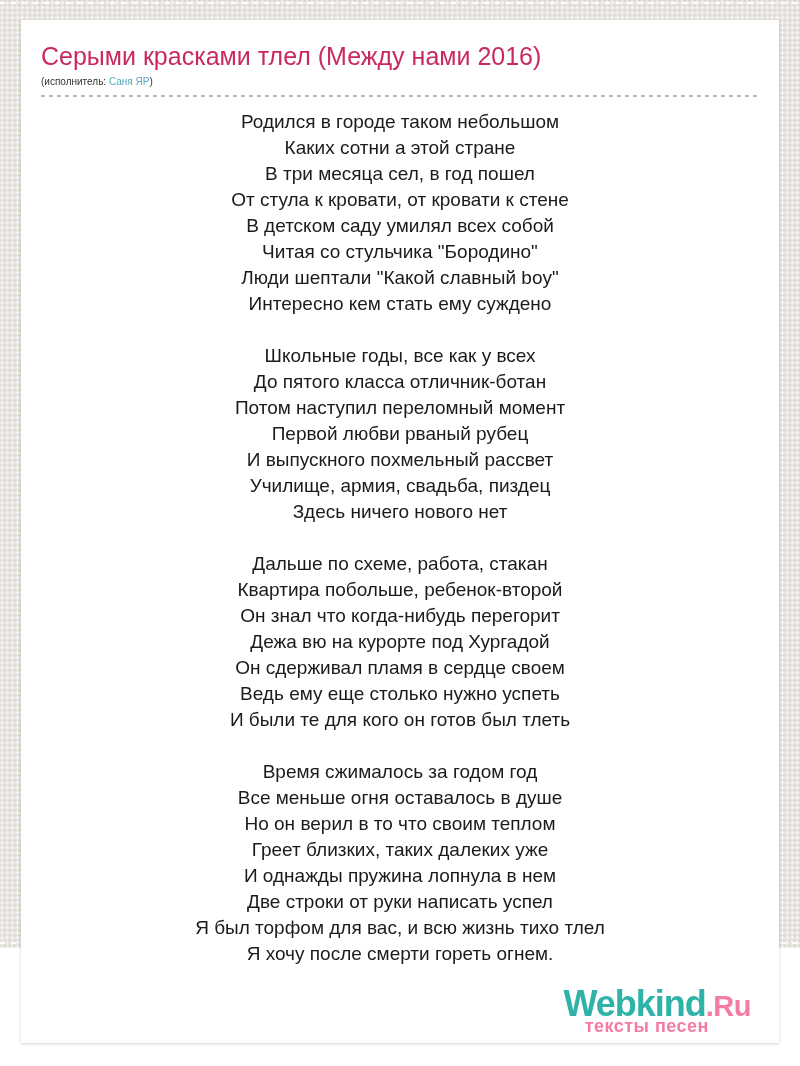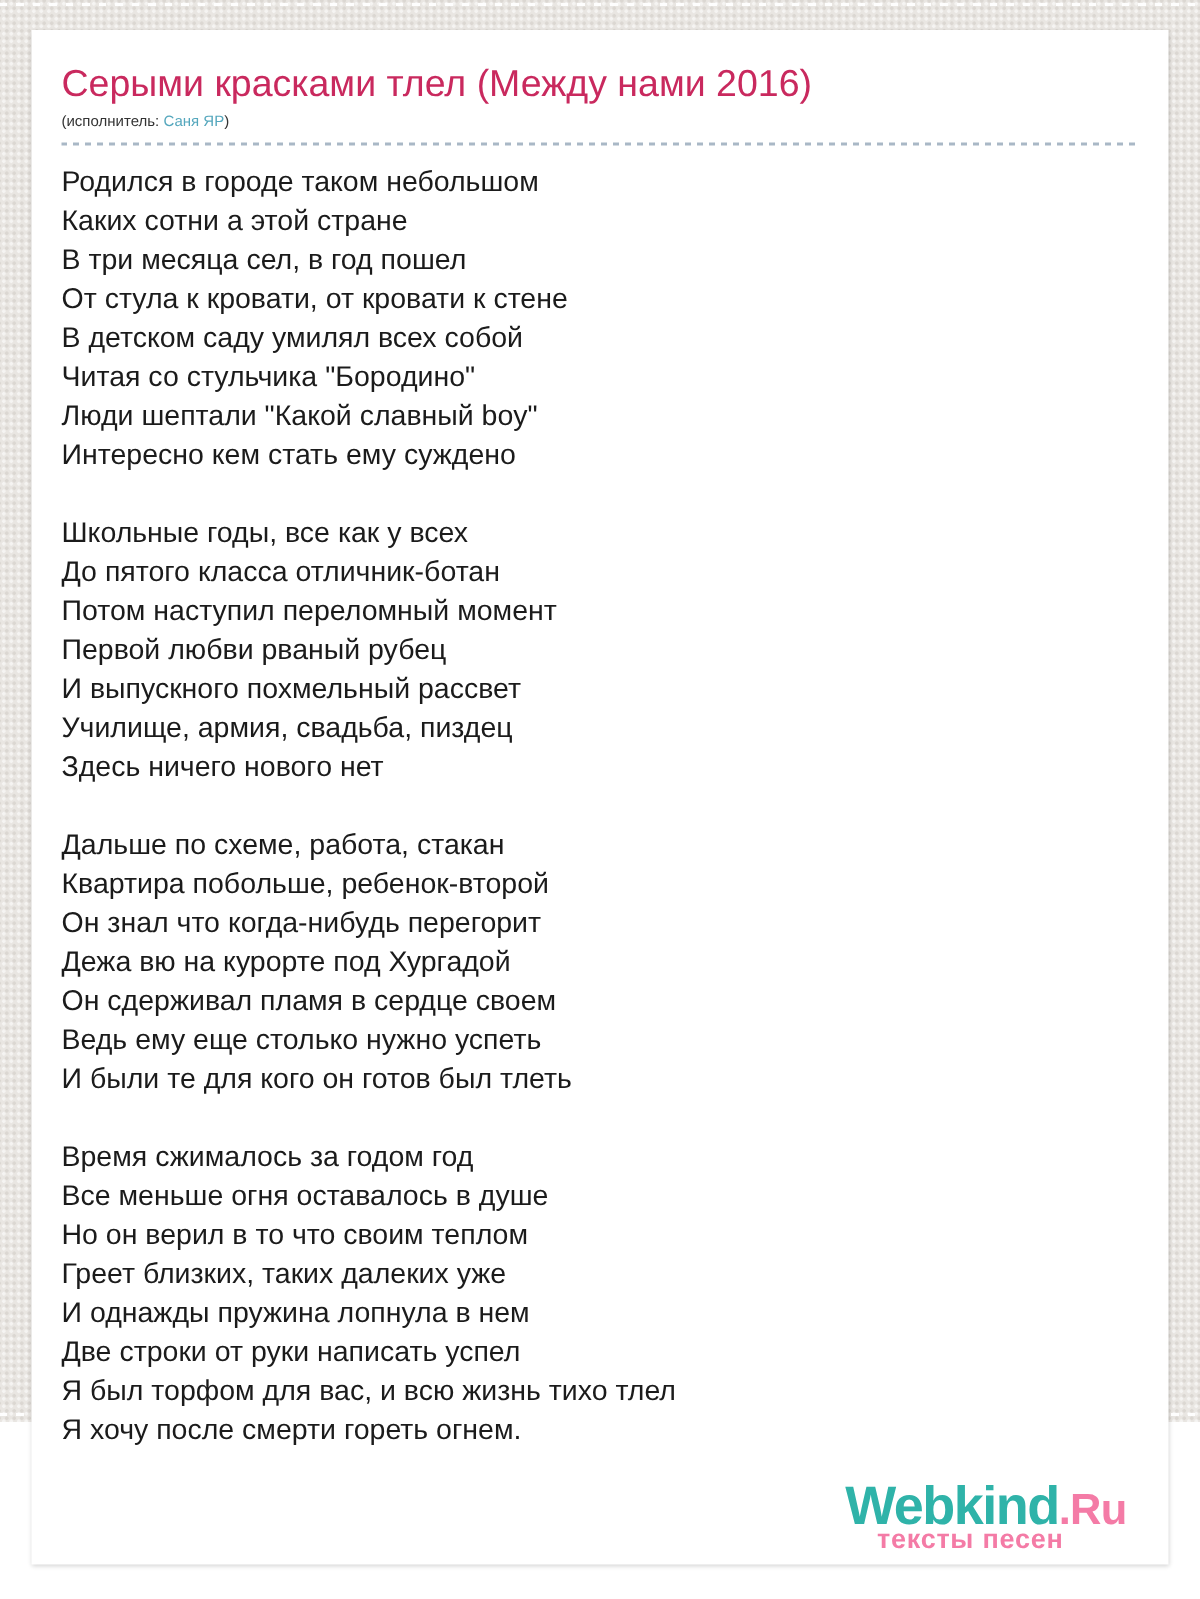--- a/index.html
+++ b/index.html
@@ -47,21 +47,21 @@
     margin-top:2px;font-size:10px;line-height:20px;color:#333333;
   }
   .artist-link{
     color:var(--artist);text-decoration:none;cursor:pointer;
   }
   .divider{
     margin-top:3px;height:2px;
     background-image:repeating-linear-gradient(90deg, var(--divider) 0 4px, transparent 4px 8px);
   }
   .lyrics{
-    margin-top:12px;font-size:19px;line-height:26px;color:var(--text);
+    margin-top:12px;font-size:19px;line-height:26px;color:var(--text);text-align:center;
   }
   .stanza{margin:0 0 26px 0;}
   .stanza:last-child{margin-bottom:0;}
   .lyric-line{white-space:pre-wrap;}
   .logo{
     position:absolute;right:28px;bottom:8px;text-align:right;
     cursor:pointer;line-height:1;
   }
   .logo-row{white-space:nowrap;}
   .logo-main{

